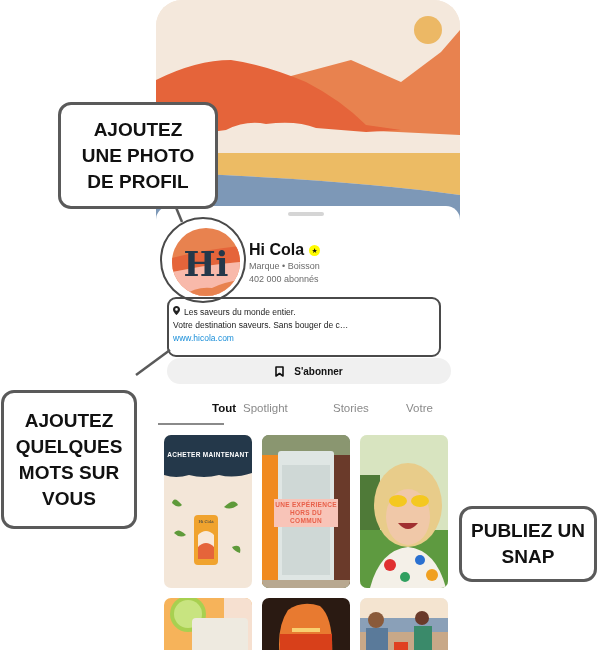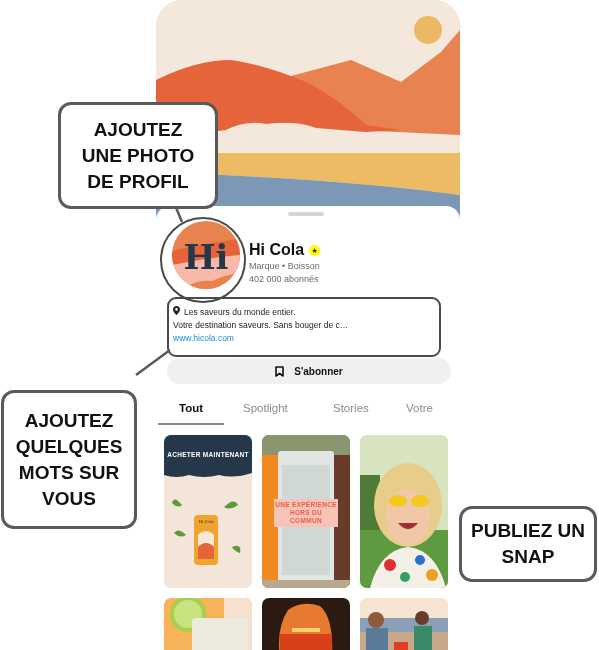--- a/index.html
+++ b/index.html
@@ -7,41 +7,41 @@
   .stage { position: relative; width: 599px; height: 650px; background: #ffffff; }
 
   
   .phone { position: absolute; left: 156px; top: 0; width: 304px; height: 650px; border-radius: 26px 26px 0 0; overflow: hidden; background: #f4e8dc; }
   .banner { position: absolute; left: 0; top: 0; width: 304px; height: 225px; }
   .banner svg { display: block; }
 
   .sheet { position: absolute; left: 0; top: 206px; width: 304px; height: 444px; background: #ffffff; border-radius: 14px 14px 0 0; }
   .grabber { position: absolute; left: 132px; top: 6px; width: 36px; height: 4px; border-radius: 2px; background: #d5d5d5; }
 
-  .avatar { position: absolute; left: 16px; top: 15px; width: 68px; height: 68px; border-radius: 50%; overflow: hidden; }
+  .avatar { position: absolute; left: 16px; top: 22px; width: 68px; height: 68px; border-radius: 50%; overflow: hidden; }
   .avatar svg { display: block; }
   .avatar-ring { position: absolute; left: 4px; top: 11px; width: 86px; height: 86px; border-radius: 50%; border: 2px solid #4a4a4a; }
 
   .name-row { position: absolute; left: 93px; top: 35px; display: flex; align-items: center; gap: 5px; }
   .name { font-size: 16px; font-weight: 700; color: #111; }
   .star-badge { width: 11px; height: 11px; border-radius: 50%; background: #fffc00; display: flex; align-items: center; justify-content: center; font-size: 7px; color: #111; line-height: 1; }
   .category { position: absolute; left: 93px; top: 55px; font-size: 9px; color: #6b6b6b; }
   .followers { position: absolute; left: 93px; top: 68px; font-size: 9px; color: #6b6b6b; }
 
   .bio { position: absolute; left: 11px; top: 91px; width: 274px; height: 60px; border: 2px solid #4a4a4a; border-radius: 9px; padding: 7px 0 0 4px; font-size: 8.5px; color: #222; line-height: 13px; }
   .bio .row { display: flex; align-items: flex-start; gap: 4px; white-space: nowrap; }
   .pin-icon { width: 7px; height: 9px; display: inline-block; }
   .bio .link { color: #1b8fd9; }
 
   .subscribe { position: absolute; left: 11px; top: 152px; width: 284px; height: 26px; background: #f0f0f0; border-radius: 13px; display: flex; align-items: center; justify-content: center; gap: 10px; font-size: 10px; font-weight: 700; color: #111; }
   .bookmark-icon { width: 9px; height: 11px; display: inline-block; }
 
   .tabs { position: absolute; left: 0; top: 196px; width: 304px; height: 24px; }
   .tab { position: absolute; top: 0; font-size: 11.5px; color: #8a8a8a; }
-  .tab.active { color: #111; font-weight: 700; }
+  .tab.active { color: #111; font-weight: 700; margin-left: 33px; }
   .tab-underline { position: absolute; left: 2px; top: 21px; width: 66px; height: 2px; background: #8a8a8a; }
 
   .grid { position: absolute; left: 8px; top: 229px; width: 288px; }
   .tile { position: absolute; width: 88px; height: 153px; border-radius: 7px; overflow: hidden; }
   .tile-label { position: absolute; left: 0; width: 100%; text-align: center; font-size: 6.5px; font-weight: 700; letter-spacing: 0.3px; }
 
   
   .callout { position: absolute; background: #ffffff; border: 3px solid #5a5a5a; border-radius: 13px; display: flex; align-items: center; justify-content: center; text-align: center; font-weight: 700; color: #111; font-size: 19px; line-height: 26px; white-space: pre-line; margin-top: 21px; }
   .connector { position: absolute; left: 0; top: 0; pointer-events: none; }
 </style>

